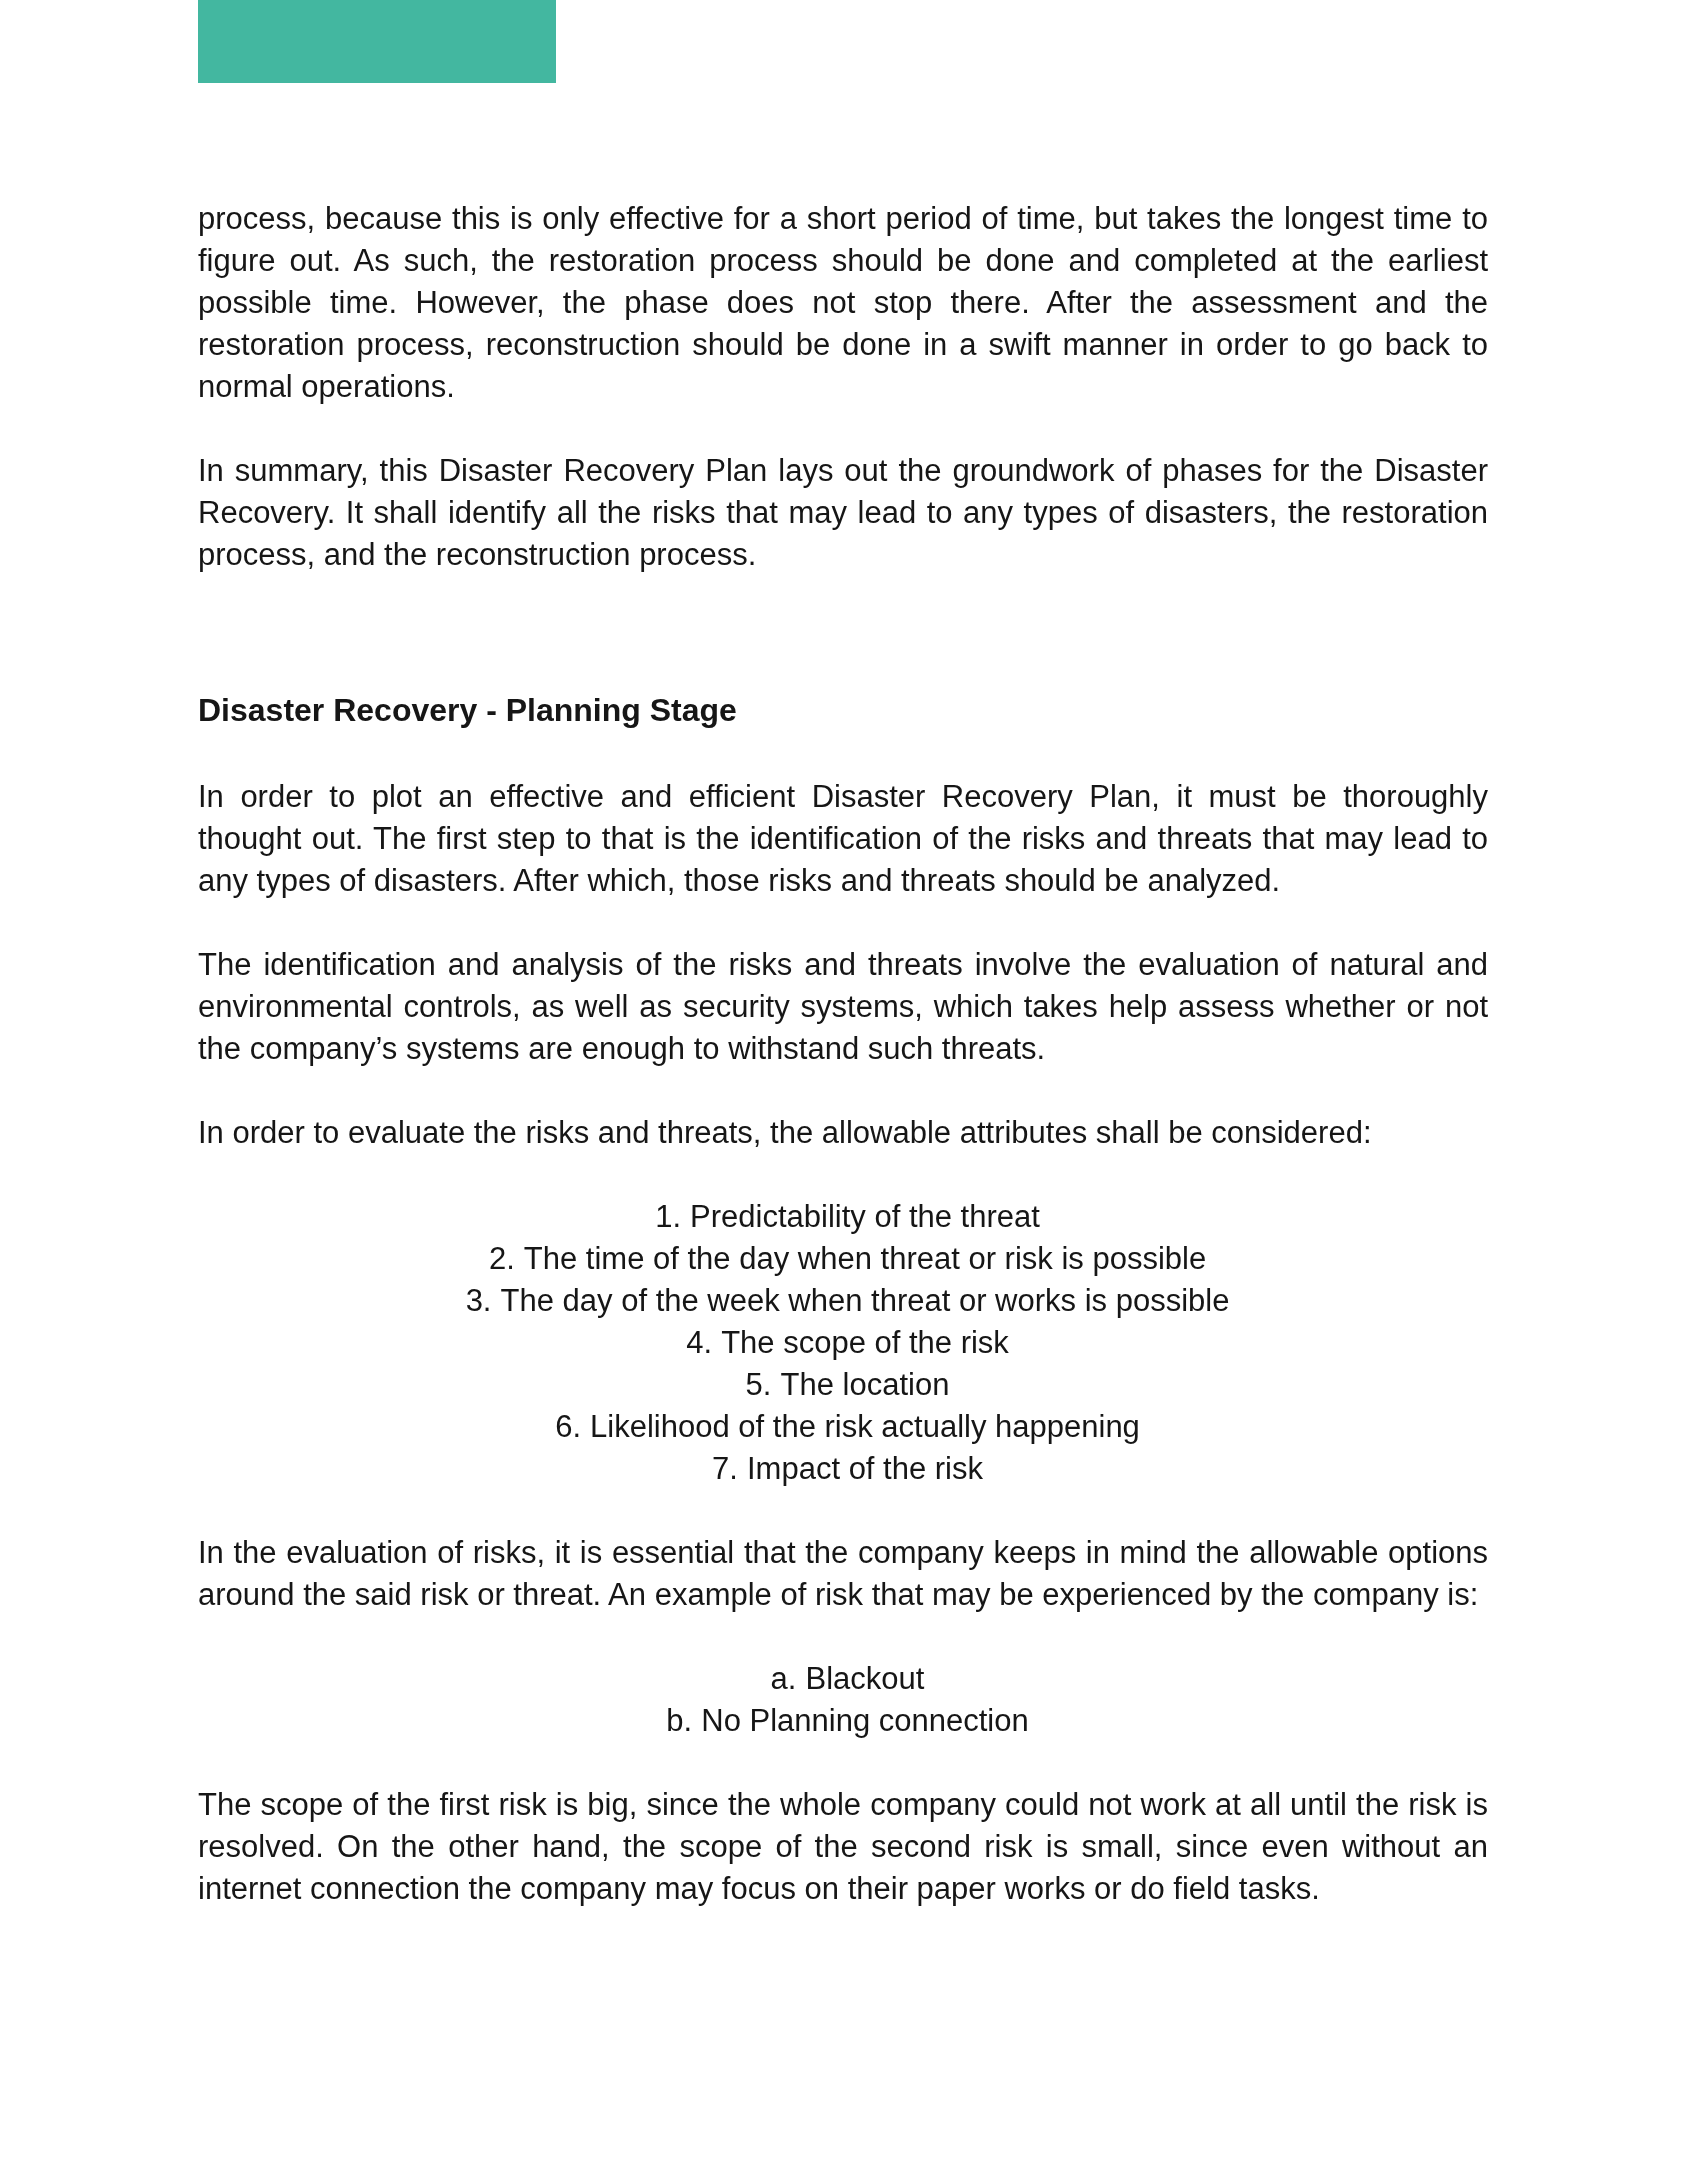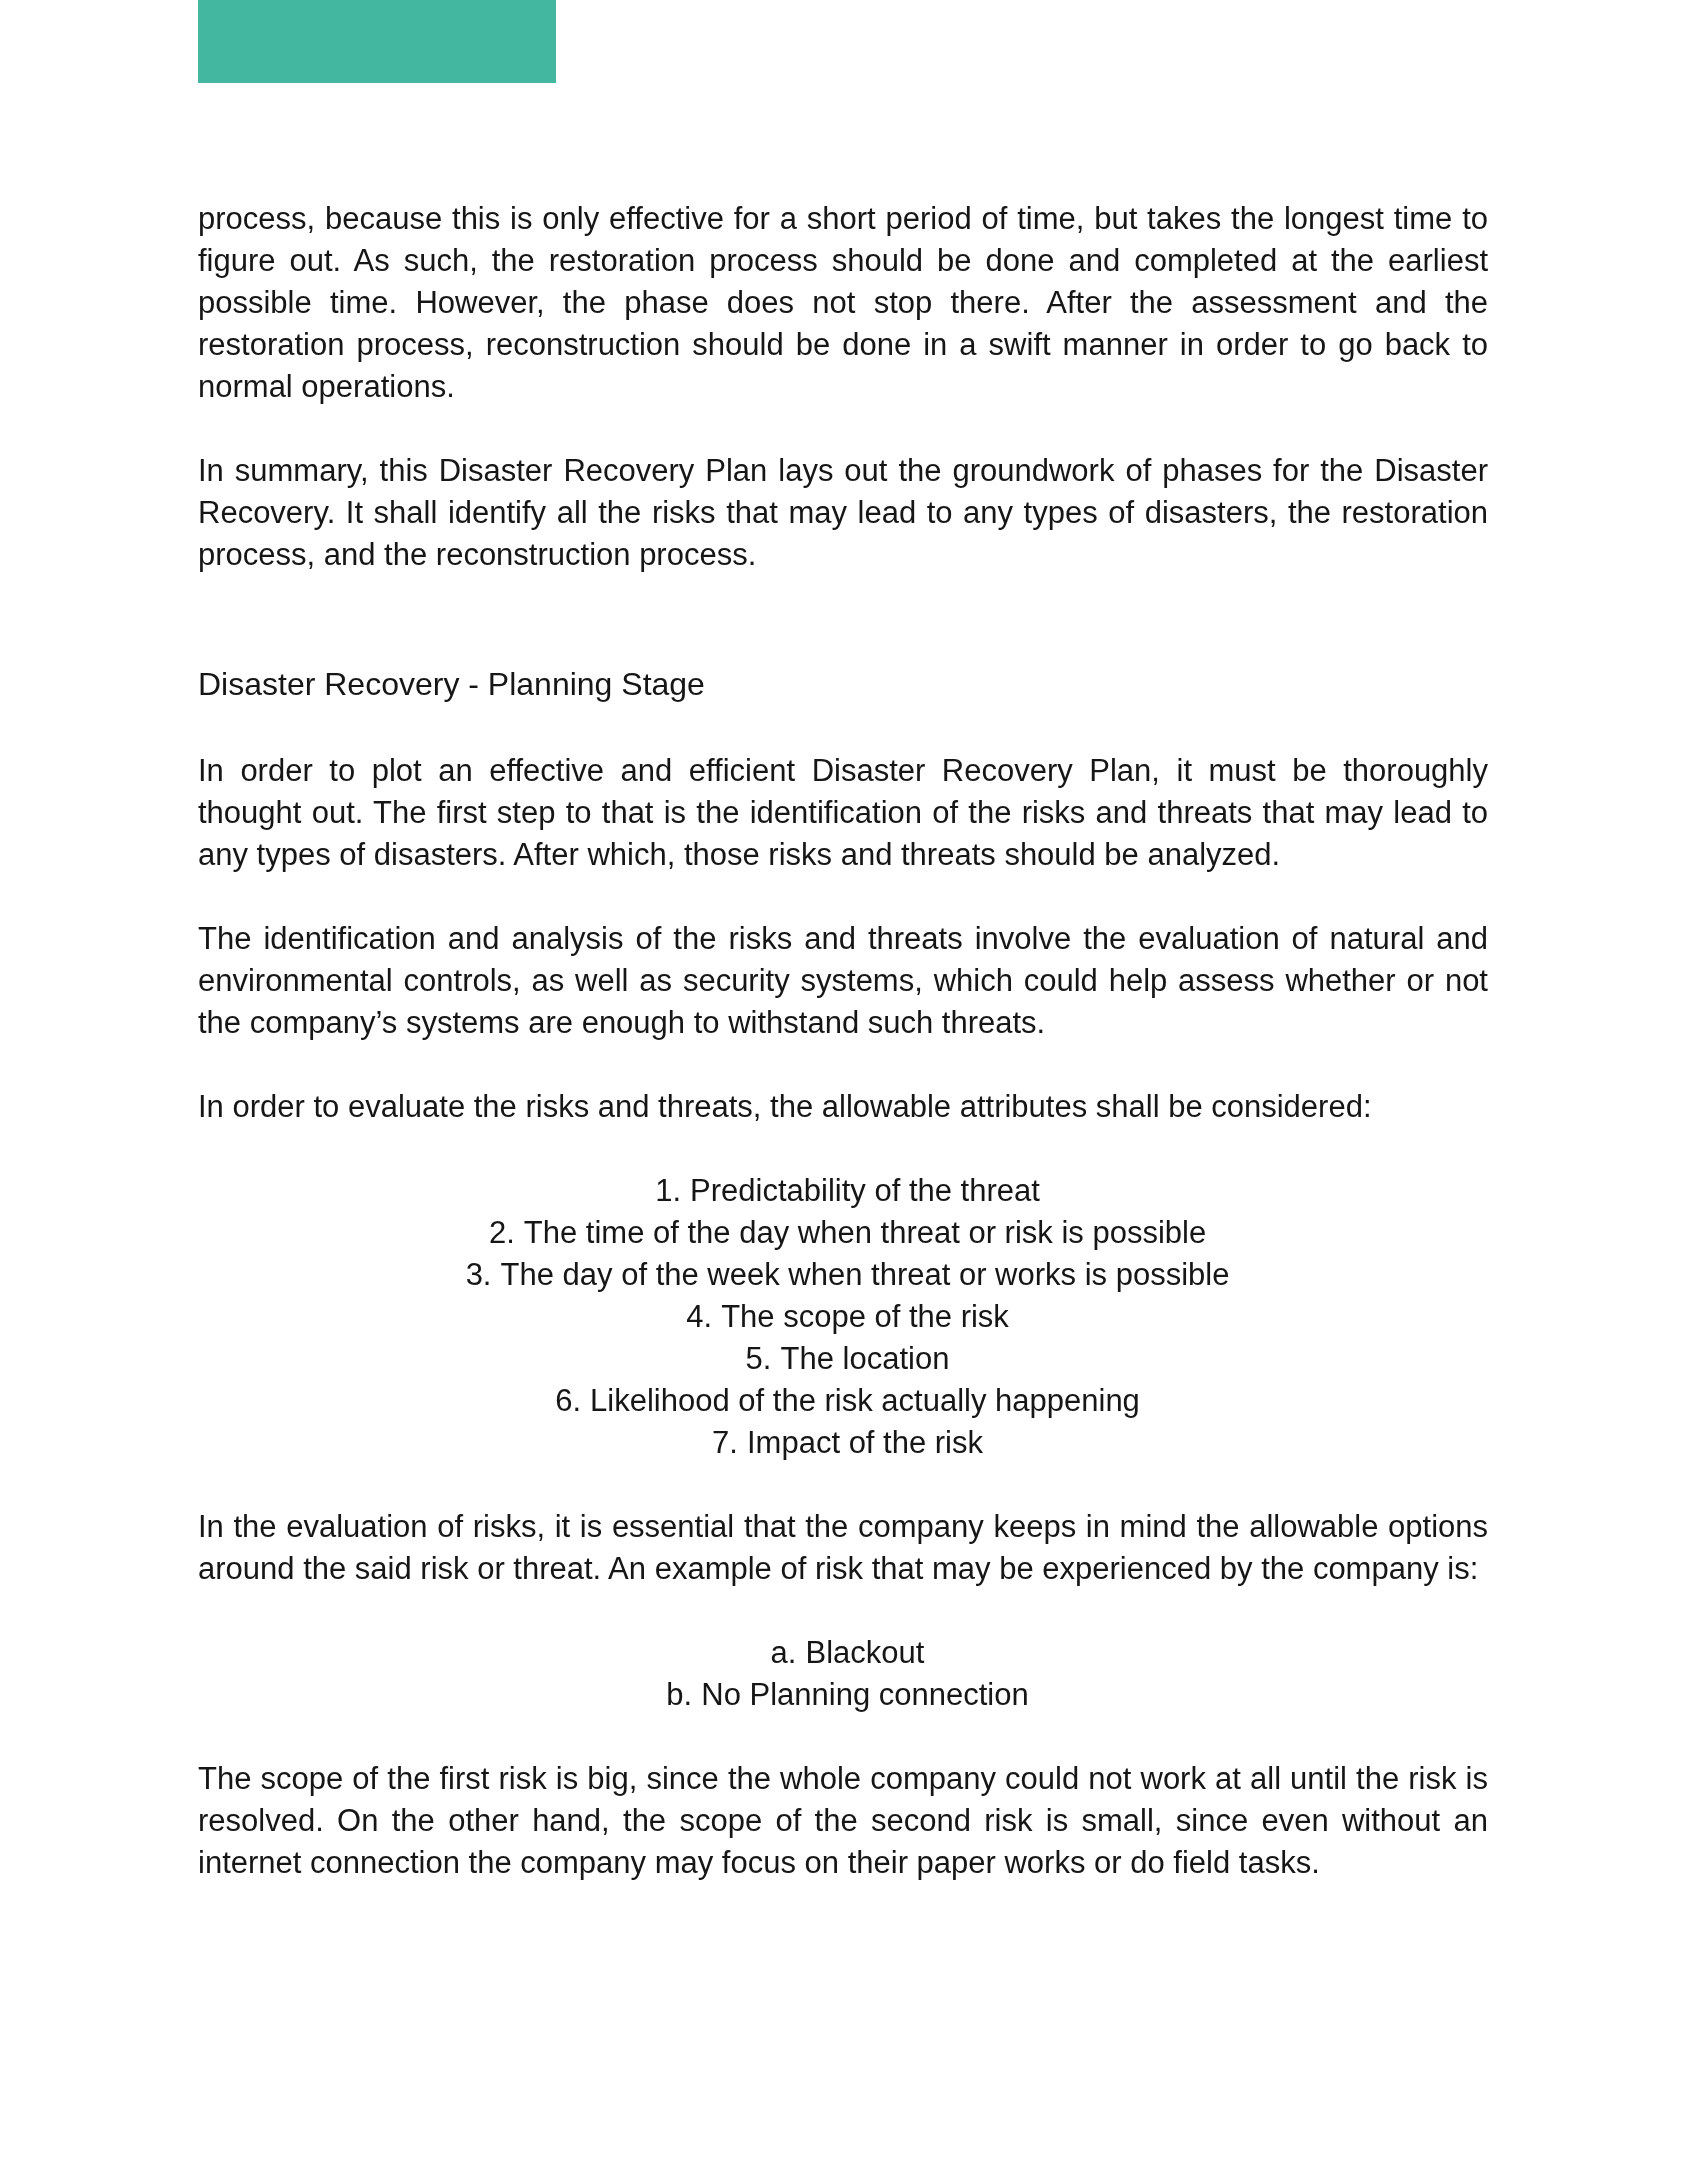--- a/index.html
+++ b/index.html
@@ -32,23 +32,23 @@
     color: #161616;
     font-size: 31px;
     line-height: 42px;
   }
   .para {
     text-align: justify;
     margin-bottom: 42px;
   }
   .section-heading {
     font-size: 32px;
-    font-weight: 400;
+    font-weight: 700;
     line-height: 44px;
-    margin-top: 86px;
+    margin-top: 112px;
     margin-bottom: 44px;
     text-align: left;
   }
   .doc-list {
     list-style: none;
     margin-bottom: 42px;
   }
   .doc-list li {
     line-height: 42px;
     text-align: center;
@@ -68,21 +68,21 @@
   <div class="content" style="color: rgb(22, 22, 22);">
 
     <p class="para">process, because this is only effective for a short period of time, but takes the longest time to figure out. As such, the restoration process should be done and completed at the earliest possible time. However, the phase does not stop there. After the assessment and the restoration process, reconstruction should be done in a swift manner in order to go back to normal operations.</p>
 
     <p class="para">In summary, this Disaster Recovery Plan lays out the groundwork of phases for the Disaster Recovery. It shall identify all the risks that may lead to any types of disasters, the restoration process, and the reconstruction process.</p>
 
     <h2 class="section-heading">Disaster Recovery - Planning Stage</h2>
 
     <p class="para">In order to plot an effective and efficient Disaster Recovery Plan, it must be thoroughly thought out. The first step to that is the identification of the risks and threats that may lead to any types of disasters. After which, those risks and threats should be analyzed.</p>
 
-    <p class="para">The identification and analysis of the risks and threats involve the evaluation of natural and environmental controls, as well as security systems, which could help assess whether or not the company’s systems are enough to withstand such threats.</p>
+    <p class="para">The identification and analysis of the risks and threats involve the evaluation of natural and environmental controls, as well as security systems, which takes help assess whether or not the company’s systems are enough to withstand such threats.</p>
 
     <p class="para">In order to evaluate the risks and threats, the allowable attributes shall be considered:</p>
 
     <ol class="doc-list">
       <li>
         <span class="marker">1.</span><span>Predictability of the threat</span>
       </li>
       <li>
         <span class="marker">2.</span><span>The time of the day when threat or risk is possible</span>
       </li>

